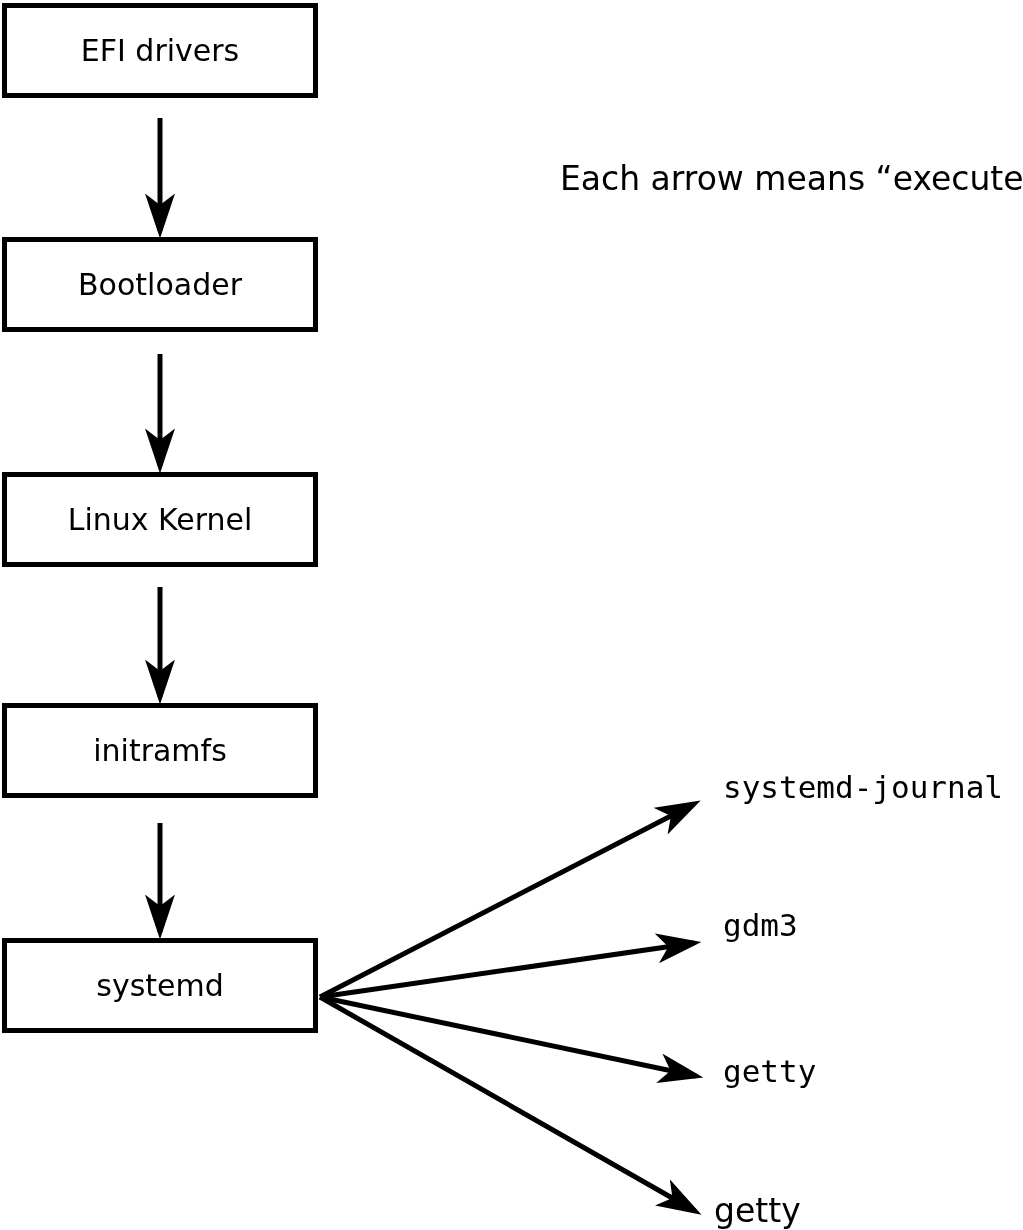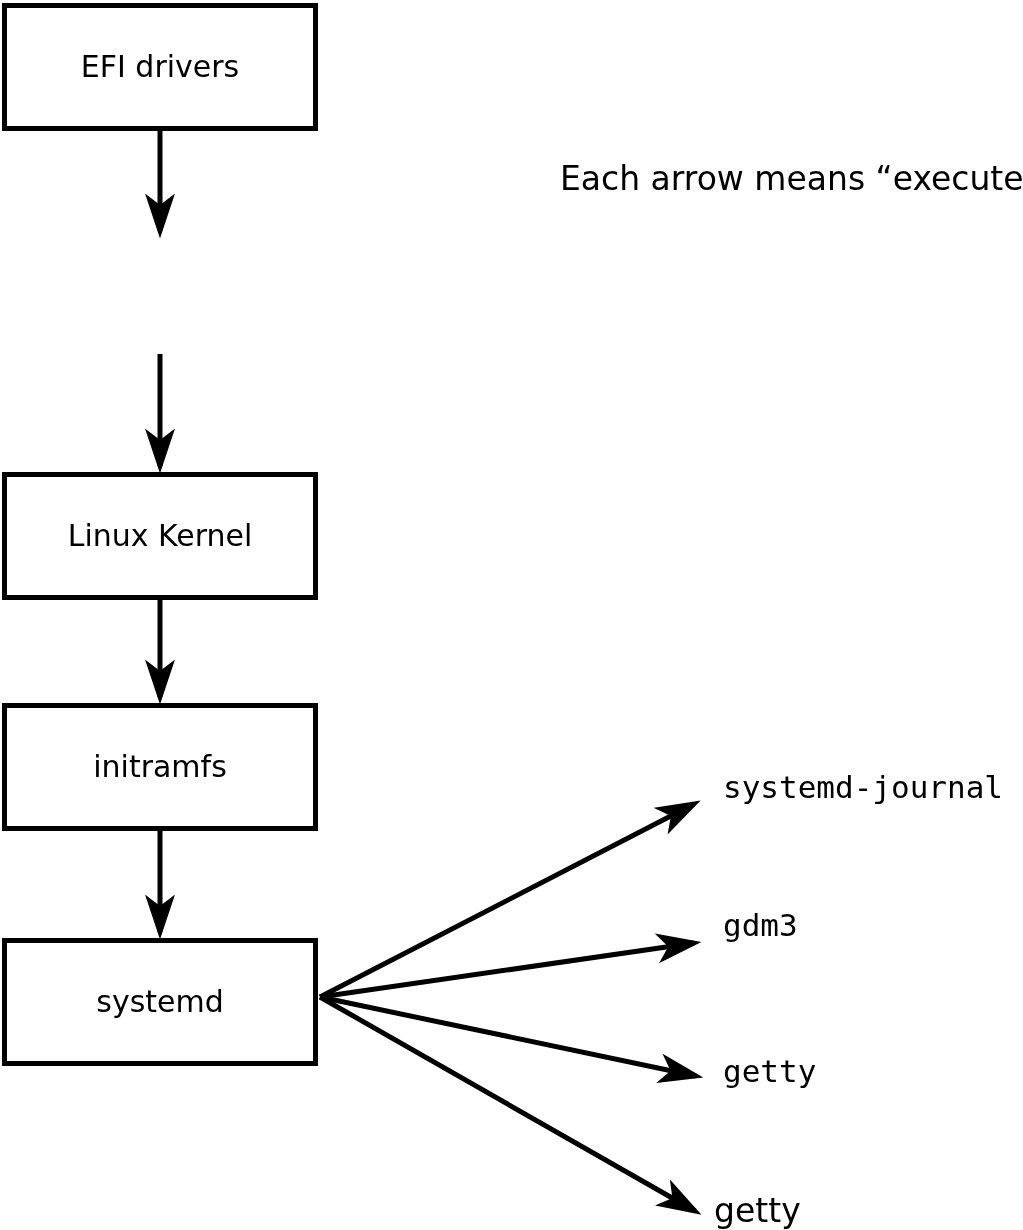--- a/index.html
+++ b/index.html
@@ -24,21 +24,21 @@
   svg.arrows {
     position: absolute;
     left: 0; top: 0;
     width: 1023px;
     height: 1230px;
   }
   .node {
     position: absolute;
     left: 2px;
     width: 316px;
-    height: 128px;
+    height: 95px;
     box-sizing: border-box;
     background: #ffffff;
     border: 5px solid #000000;
     display: flex;
     align-items: center;
     justify-content: center;
     font-size: 30px;
     line-height: 1;
     white-space: nowrap;
   }
@@ -93,20 +93,23 @@
 
     <line x1="320" y1="997" x2="694" y2="804" stroke="#000000" stroke-width="5" marker-end="url(#ah)"></line>
     <line x1="320" y1="997" x2="694" y2="943" stroke="#000000" stroke-width="5" marker-end="url(#ah)"></line>
     <line x1="320" y1="997" x2="696" y2="1076" stroke="#000000" stroke-width="5" marker-end="url(#ah)"></line>
     <line x1="320" y1="997" x2="695" y2="1211" stroke="#000000" stroke-width="5" marker-end="url(#ah)"></line>
   </svg>
 
   <div class="node n1">
     <span>EFI drivers</span>
   </div>
+  <div class="node n2">
+    <span>Bootloader</span>
+  </div>
   <div class="node n3">
     <span>Linux Kernel</span>
   </div>
   <div class="node n4">
     <span>initramfs</span>
   </div>
   <div class="node n5">
     <span>systemd</span>
   </div>
 

